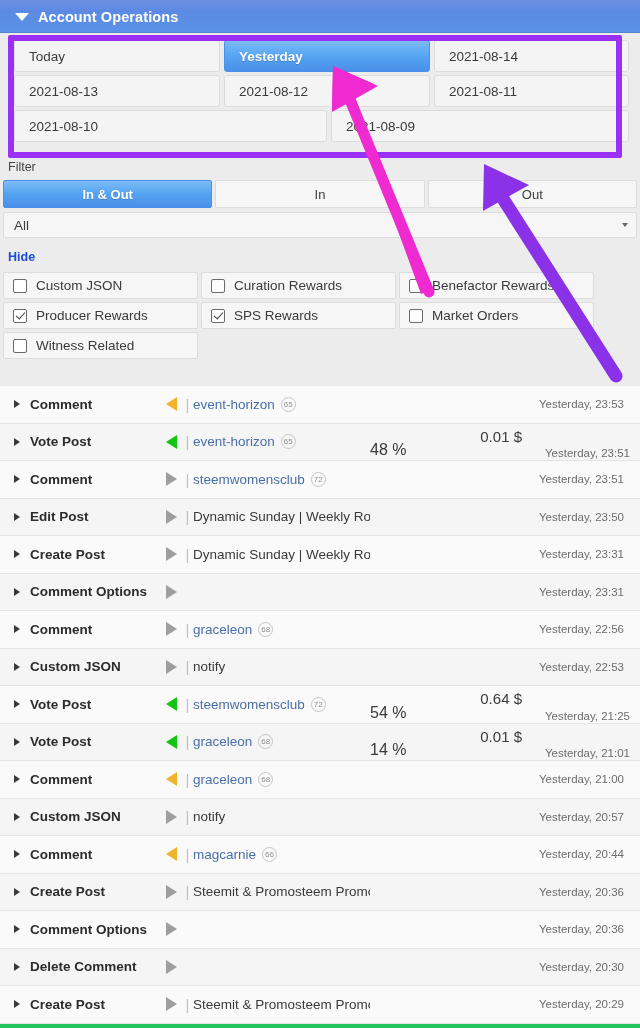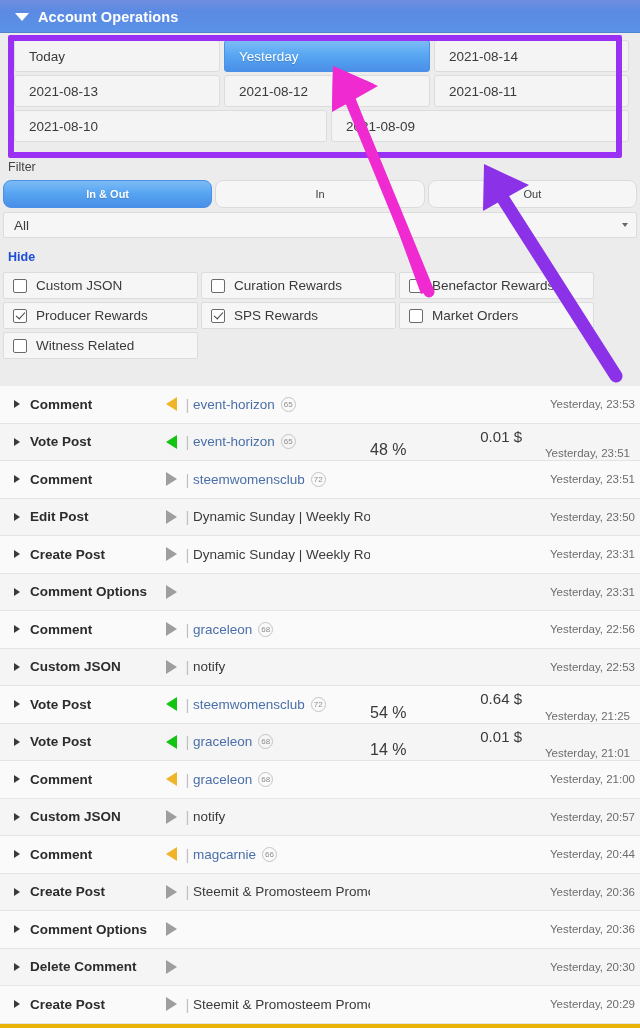--- a/index.html
+++ b/index.html
@@ -36,35 +36,35 @@
     display: flex; align-items: center; padding-left: 14px;
     font-size: 13.5px; color: #3a3a3a; white-space: nowrap;
   }
   .date-btn.w-a { flex: 0 0 206px; }
   .date-btn.w-b { flex: 0 0 206px; }
   .date-btn.w-c { flex: 1 1 auto; }
   .date-btn.wide { flex: 0 0 313px; }
   .date-btn.wide2 { flex: 1 1 auto; }
   .date-btn.active {
     background: linear-gradient(to bottom, #7cbcf5 0%, #57a6f2 48%, #4a8fe8 100%);
-    border-color: #4a8fe8; color: #ffffff; font-weight: normal;
+    border-color: #4a8fe8; color: #ffffff; font-weight: bold;
     text-shadow: 0 1px 1px rgba(0,0,0,.18);
   }
   .hl-box {
     position: absolute; left: 8px; top: 2px; width: 614px; height: 123px;
     border: 6px solid #9b30f5; border-radius: 2px; pointer-events: none;
   }
 
   
   .filter-label { position: absolute; left: 8px; top: 160px; font-size: 12.5px; color: #444; }
   .seg { position: absolute; left: 3px; top: 180px; width: 634px; height: 28px; display: flex; gap: 3px; }
   .seg-btn {
-    flex: 1; border: 1px solid #dcdcdc; border-radius: 8px; background: #f6f6f6;
+    flex: 1; border: 1px solid #dcdcdc; border-radius: 2px; background: #f6f6f6;
     display: flex; align-items: center; justify-content: center;
-    font-size: 11px; color: #3d3d3d;
+    font-size: 13px; color: #3d3d3d;
   }
   .seg-btn.active {
     background: linear-gradient(to bottom, #7cbcf5 0%, #56a4f1 48%, #4a8fe8 100%);
     border-color: #4a8fe8; color: #fff; font-weight: bold;
     text-shadow: 0 1px 1px rgba(0,0,0,.18);
   }
   .select-row {
     position: absolute; left: 3px; top: 212px; width: 634px; height: 26px;
     background: #f6f6f6; border: 1px solid #dcdcdc; border-radius: 2px;
     display: flex; align-items: center; padding: 0 8px 0 10px;
@@ -84,21 +84,21 @@
     width: 14px; height: 14px; border: 1.6px solid #6a6a6a; border-radius: 2px;
     background: #fff; margin-right: 9px; position: relative; flex: 0 0 14px;
   }
   .cb .box.checked::after {
     content: ""; position: absolute; left: 3.6px; top: .3px; width: 4px; height: 8px;
     border: solid #3c3c3c; border-width: 0 1.8px 1.8px 0; transform: rotate(42deg);
   }
   .cb .txt { font-size: 13.5px; color: #3a3a3a; white-space: nowrap; }
 
   
-  .list { position: absolute; left: 0; top: 386px; width: 640px; height: 642px; background: #eab308; overflow: hidden; }
+  .list { position: absolute; left: 0; top: 386px; width: 640px; height: 642px; background: #22c55e; overflow: hidden; }
   .row {
     position: relative; height: 37.5px; display: flex; align-items: center;
     border-bottom: 1px solid #e4e4e4; background: #fafafa; padding-left: 14px;
   }
   .row:nth-child(even) { background: #f5f5f5; }
   .row-caret {
     width: 0; height: 0; flex: 0 0 auto; margin-right: 10px;
     border-top: 4.5px solid transparent; border-bottom: 4.5px solid transparent;
     border-left: 6px solid #3a3a3a;
   }
@@ -111,21 +111,21 @@
   .pipe { flex: 0 0 11px; color: #c0c0c0; font-size: 15px; text-align: center; }
   .subject { flex: 1 1 auto; font-size: 13.5px; color: #3a3a3a; white-space: nowrap; overflow: hidden; display: flex; align-items: center; min-width: 0; }
   .subject.link { color: #4a6fa8; }
   .rep {
     display: inline-flex; align-items: center; justify-content: center;
     width: 15px; height: 15px; border: 1px solid #c4c4c4; border-radius: 50%;
     font-size: 8px; color: #8d8d8d; margin-left: 6px; flex: 0 0 15px;
   }
   .pct { flex: 0 0 74px; text-align: left; font-size: 16px; color: #3a3a3a; margin-top: 28px; }
   .val { flex: 0 0 78px; text-align: right; padding-left: 18px; font-size: 15px; color: #3a3a3a; }
-  .time { flex: 0 0 118px; text-align: right; padding-right: 5px; font-size: 11.5px; color: #6d6d6d; white-space: nowrap; }
+  .time { flex: 0 0 118px; text-align: right; padding-right: 16px; font-size: 11.5px; color: #6d6d6d; white-space: nowrap; }
   .row.two-line .time {
     position: absolute; right: 10px; bottom: 1px; flex: none; padding-right: 0;
   }
   .row.two-line .val, .row.two-line .pct { margin-bottom: 11px; }
   .spacer { flex: 0 0 118px; }
 
   
   .arrows { position: absolute; left: 0; top: 0; width: 640px; height: 1028px; pointer-events: none; }
 </style>
 </head>

